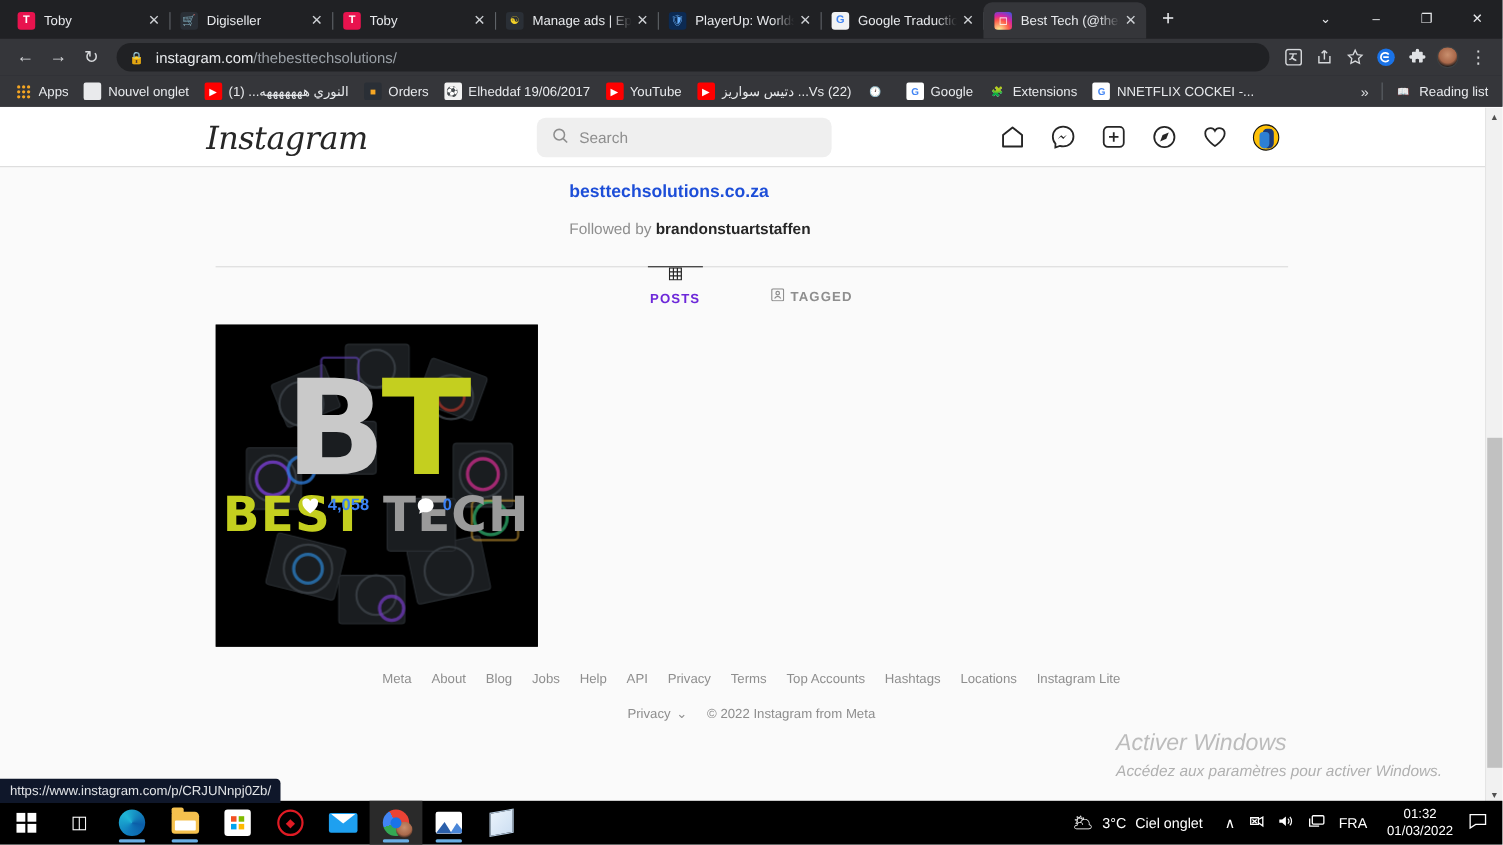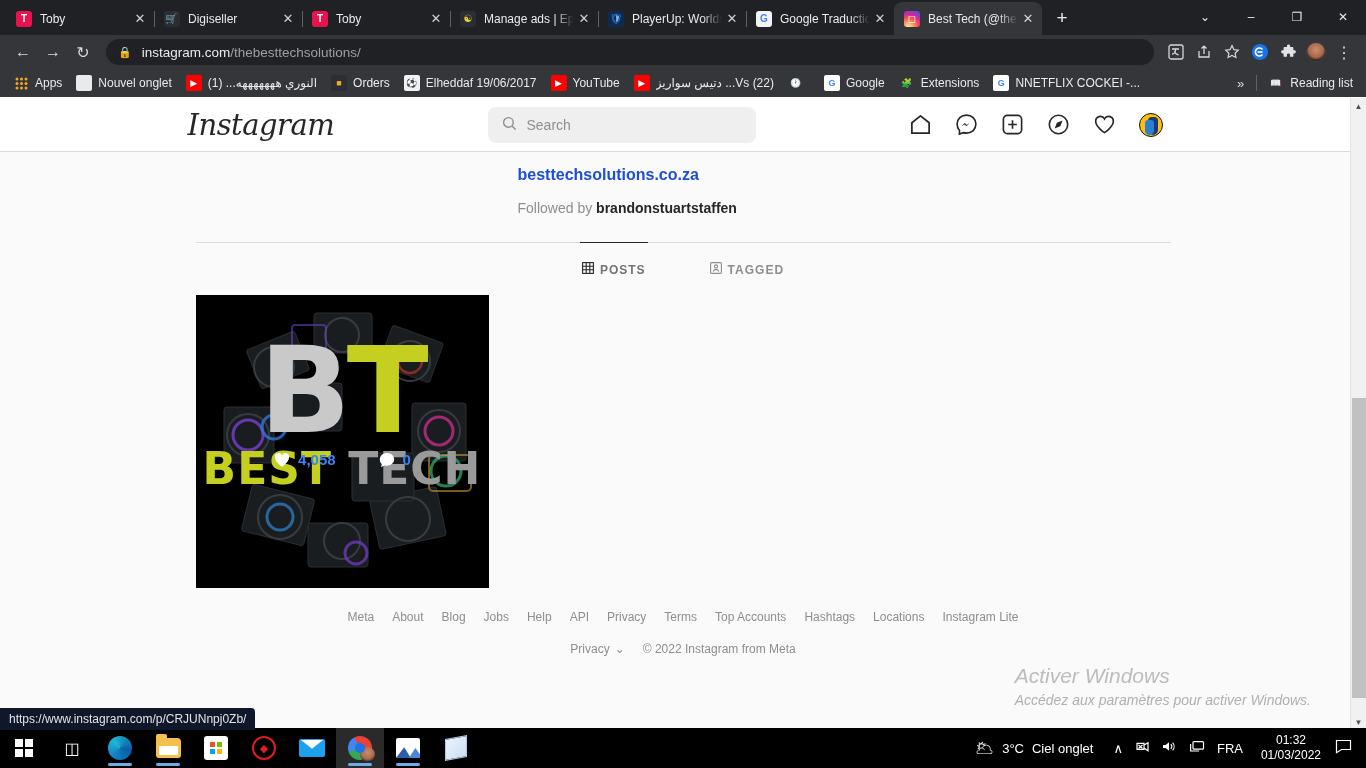--- a/index.html
+++ b/index.html
@@ -165,21 +165,21 @@
 
   .tabs-row {
     border-top: 1px solid #dbdbdb; margin-top: 26px;
     display: flex; justify-content: center; gap: 60px; height: 53px;
   }
   .ig-tab {
     display: flex; align-items: center; gap: 6px; height: 53px;
     font-size: 12px; letter-spacing: 1px; font-weight: bold;
     color: #8e8e8e; position: relative; padding: 0 2px;
   }
-  .ig-tab.active { color: #737373; }
+  .ig-tab.active { color: #6d28d9; flex-direction: column; }
   .ig-tab.active::before {
     content: ""; position: absolute; left: 0; right: 0; top: -1px; height: 1px; background: #262626;
   }
   .ig-tab .ticon { font-size: 12px; }
 
   .grid { margin-top: 0; display: flex; gap: 28px; }
   .cell {
     width: 293px; height: 293px; background: #000; position: relative;
     margin-left: 0; overflow: hidden;
   }

